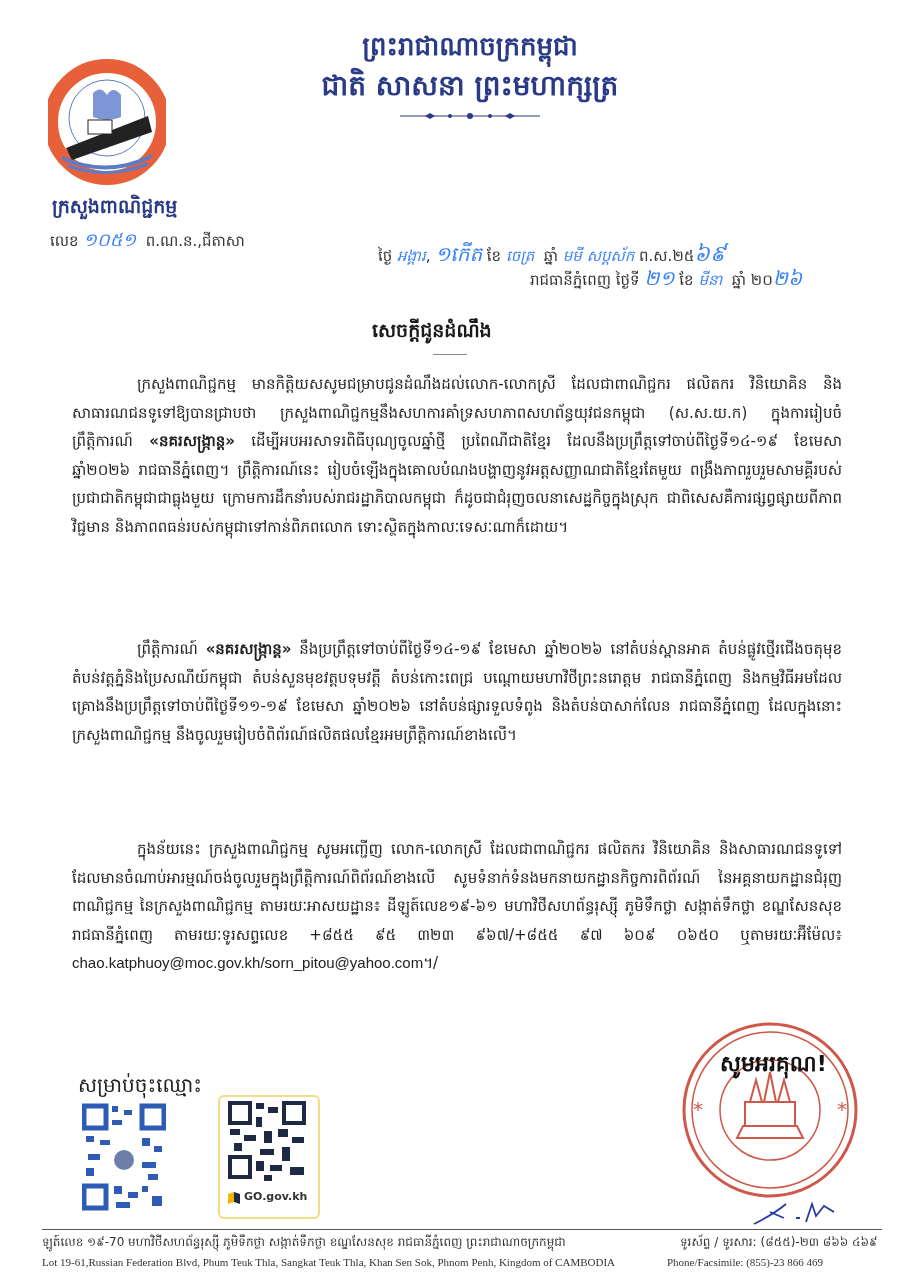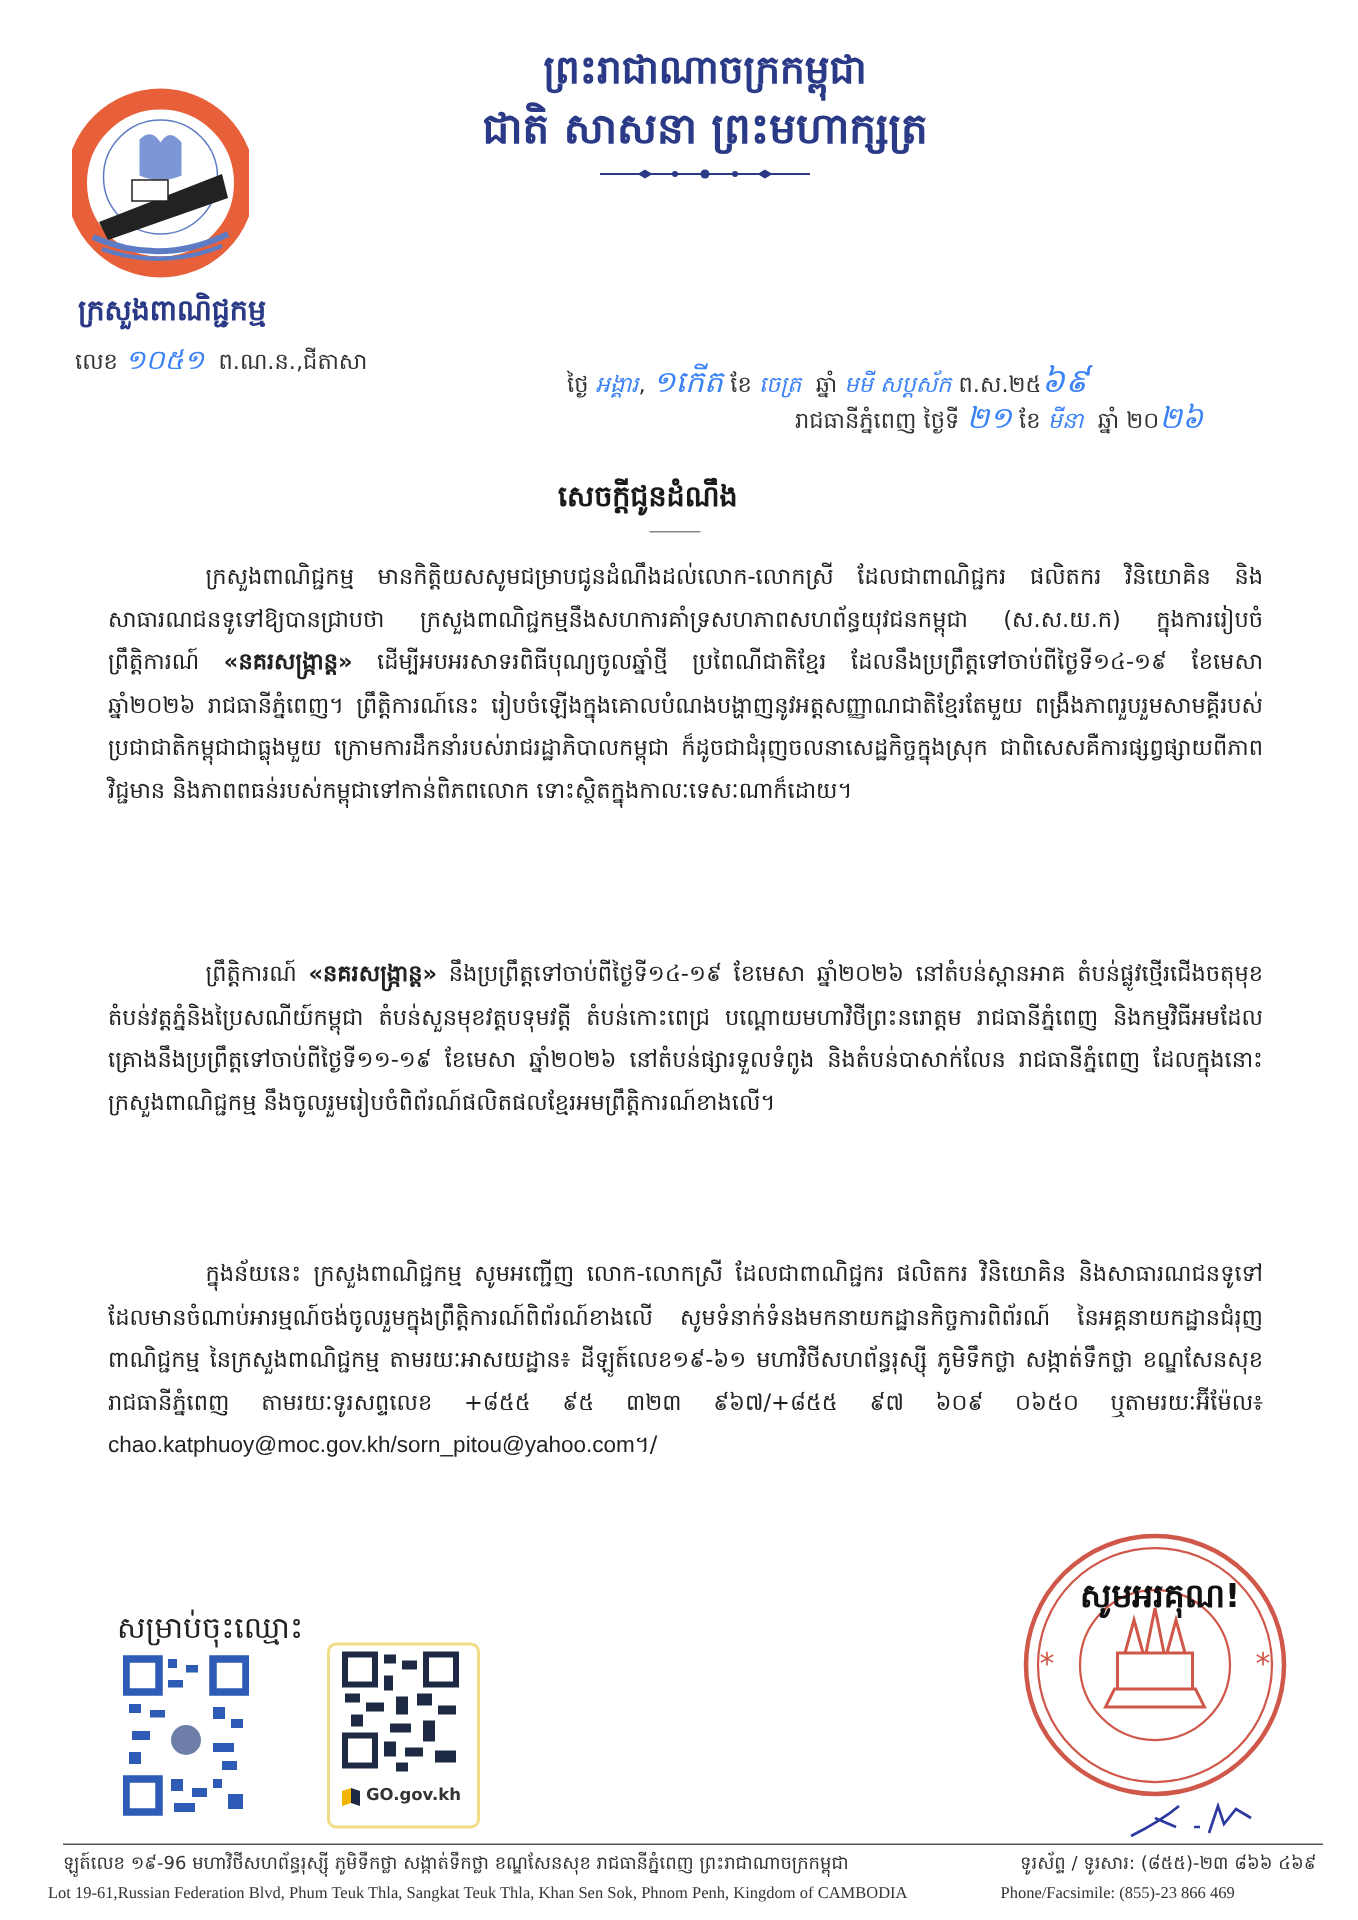--- a/index.html
+++ b/index.html
@@ -27,21 +27,21 @@
   .stamp { left:665px; top:1018px; width:210px; height:180px; }
   .thanks { left:720px; top:1050px; font-size:22px; font-weight:bold; color:#111; }
   .reg { left:78px; top:1072px; font-size:20px; color:#222; }
   .qr1 { left:82px; top:1102px; width:84px; height:110px; }
   .qr2 { left:218px; top:1095px; width:98px; height:120px; border:2px solid #f1dd86; border-radius:6px; background:#fff; }
   .goLabel { left:228px; top:1190px; font-size:11px; color:#333; font-weight:bold; }
   .sign { left:750px; top:1198px; width:110px; height:30px; }
   .fline { left:42px; top:1229px; width:840px; height:1px; background:#555; }
   .f1 { left:42px; top:1234px; font-size:12px; color:#333; white-space:nowrap; }
   .f1r { left:680px; top:1234px; font-size:12px; color:#333; white-space:nowrap; }
-  .f2 { left:32px; top:1256px; font-size:11px; color:#333; font-family:"Liberation Serif", serif; white-space:nowrap; }
+  .f2 { left:42px; top:1256px; font-size:11px; color:#333; font-family:"Liberation Serif", serif; white-space:nowrap; }
   .f2r { left:667px; top:1256px; font-size:11px; color:#333; font-family:"Liberation Serif", serif; white-space:nowrap; }
 </style>
 </head>
 <body>
 
 <div class="abs kingdom k1">ព្រះរាជាណាចក្រកម្ពុជា</div>
 <div class="abs kingdom k2">ជាតិ សាសនា ព្រះមហាក្សត្រ</div>
 <svg class="abs orn" viewBox="0 0 140 12">
   <line x1="0" y1="6" x2="140" y2="6" stroke="#2a3a86" stroke-width="1.2"></line>
   <circle cx="70" cy="6" r="3" fill="#2a3a86"></circle>
@@ -168,16 +168,16 @@
   <path d="M2 14 L2 4 L8 2 L8 12Z" fill="#f4b400"></path>
     <path d="M8 2 L14 4 L14 14 L8 12Z" fill="#1e2a44"></path>
 </svg>
 <div class="abs goLabel" style="left:244px">GO.gov.kh</div>
 
 <svg class="abs sign" viewBox="0 0 110 30">
   <path d="M4 26 q20 -10 32 -20 M20 14 l14 6 M46 20 h4 M56 24 l6 -18 l4 12 l8 -10 l10 6" stroke="#2c3aa0" stroke-width="1.8" fill="none"></path>
 </svg>
 
 <div class="abs fline"></div>
-<div class="abs f1">ឡូត៍លេខ ១៩-96 មហាវិថីសហព័ន្ធរុស្ស៊ី ភូមិទឹកថ្លា សង្កាត់ទឹកថ្លា ខណ្ឌសែនសុខ រាជធានីភ្នំពេញ ព្រះរាជាណាចក្រកម្ពុជា</div>
+<div class="abs f1">ឡូត៍លេខ ១៩-70 មហាវិថីសហព័ន្ធរុស្ស៊ី ភូមិទឹកថ្លា សង្កាត់ទឹកថ្លា ខណ្ឌសែនសុខ រាជធានីភ្នំពេញ ព្រះរាជាណាចក្រកម្ពុជា</div>
 <div class="abs f1r">ទូរស័ព្ទ / ទូរសារ: (៨៥៥)-២៣ ៨៦៦ ៤៦៩</div>
 <div class="abs f2">Lot 19-61,Russian Federation Blvd, Phum Teuk Thla, Sangkat Teuk Thla, Khan Sen Sok, Phnom Penh, Kingdom of CAMBODIA</div>
 <div class="abs f2r">Phone/Facsimile: (855)-23 866 469</div>
 
 </body></html>

